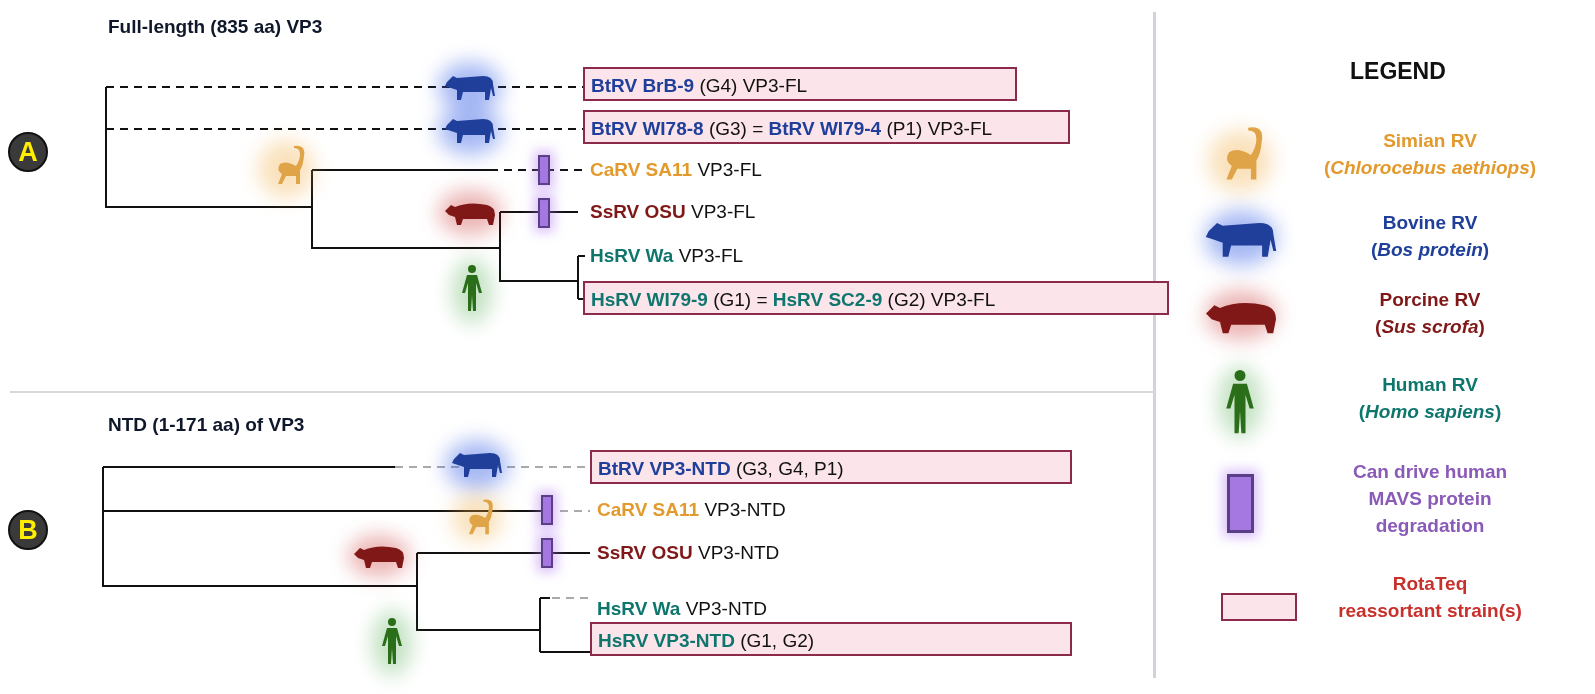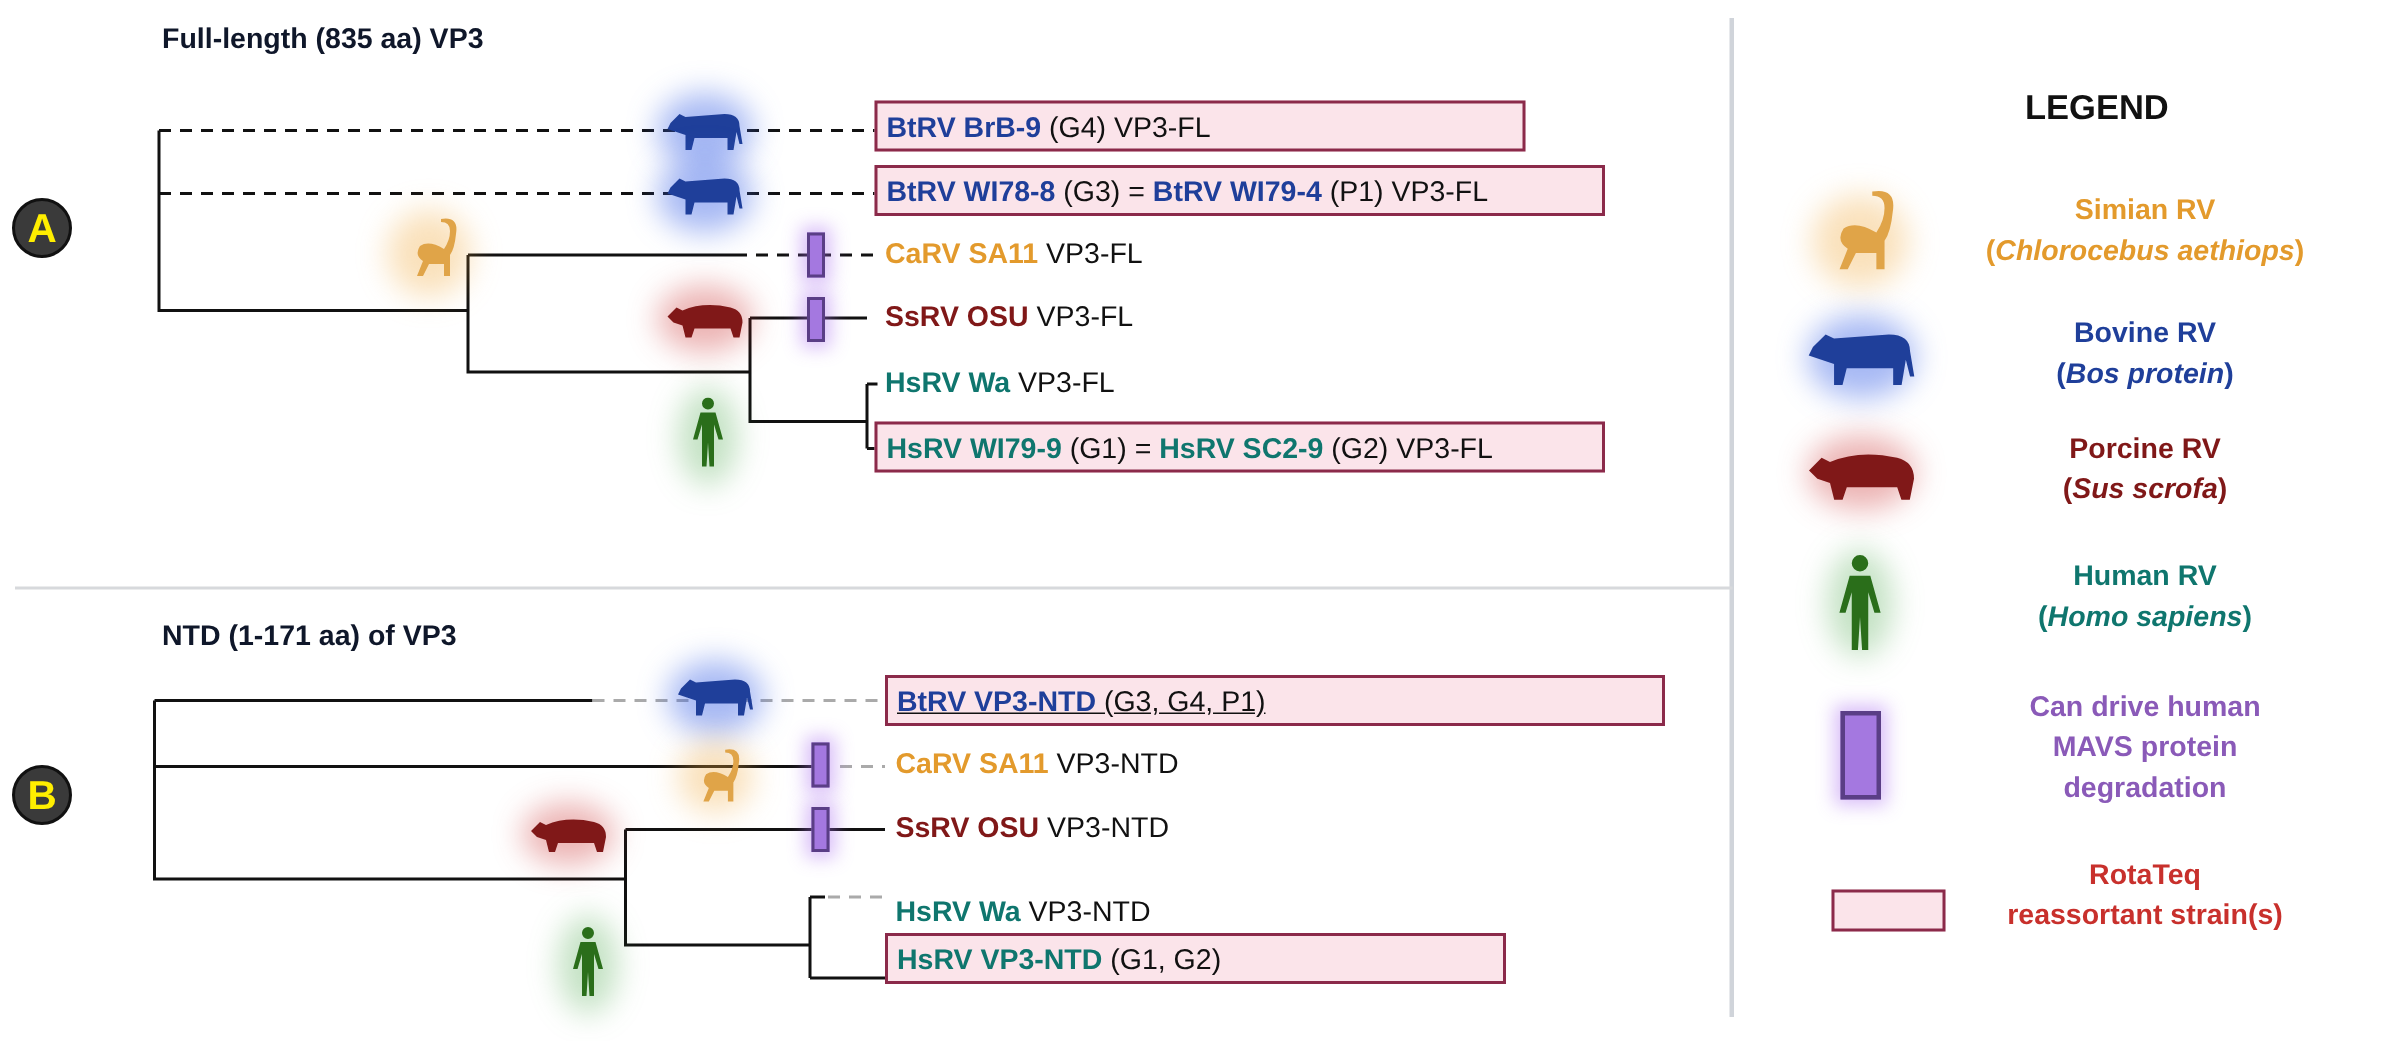--- a/index.html
+++ b/index.html
@@ -110,28 +110,28 @@
 <svg class="icon" style="left:380px;top:618px;" width="24" height="48" viewBox="0 0 24 48">
     <use href="#human" fill="#2a6e1a"></use>
   </svg>
 
 <div id="leaves-a">
     <div class="abs label boxed" style="left: 583px; top: 67px; width: 434px;"><b class="c-bov">BtRV BrB-9</b><span> (G4) VP3-FL</span></div>
     <div class="abs label boxed" style="left: 583px; top: 110px; width: 487px;"><b class="c-bov">BtRV WI78-8</b><span> (G3) = </span><b class="c-bov">BtRV WI79-4</b><span> (P1) VP3-FL</span></div>
     <div class="abs label" style="left: 590px; top: 153px;"><b class="c-sim">CaRV SA11</b><span> VP3-FL</span></div>
     <div class="abs label" style="left: 590px; top: 195px;"><b class="c-por">SsRV OSU</b><span> VP3-FL</span></div>
     <div class="abs label" style="left: 590px; top: 239px;"><b class="c-hum">HsRV Wa</b><span> VP3-FL</span></div>
-    <div class="abs label boxed" style="left: 583px; top: 281px; width: 487px;"><b class="c-hum">HsRV WI79-9</b><span> (G1) = </span><b class="c-hum">HsRV SC2-9</b><span> (G2) VP3-FL</span></div>
+    <div class="abs label boxed" style="left: 583px; top: 281px; width: 586px;"><b class="c-hum">HsRV WI79-9</b><span> (G1) = </span><b class="c-hum">HsRV SC2-9</b><span> (G2) VP3-FL</span></div>
   </div>
 <div id="leaves-b">
-    <div class="abs label boxed" style="left: 590px; top: 450px; width: 520px; text-decoration: underline;"><b class="c-bov">BtRV VP3-NTD</b><span> (G3, G4, P1)</span></div>
+    <div class="abs label boxed" style="left: 590px; top: 450px; width: 482px;"><b class="c-bov">BtRV VP3-NTD</b><span> (G3, G4, P1)</span></div>
     <div class="abs label" style="left: 597px; top: 493px;"><b class="c-sim">CaRV SA11</b><span> VP3-NTD</span></div>
     <div class="abs label" style="left: 597px; top: 536px;"><b class="c-por">SsRV OSU</b><span> VP3-NTD</span></div>
     <div class="abs label" style="left: 597px; top: 592px;"><b class="c-hum">HsRV Wa</b><span> VP3-NTD</span></div>
-    <div class="abs label boxed" style="left: 590px; top: 622px; width: 414px;"><b class="c-hum">HsRV VP3-NTD</b><span> (G1, G2)</span></div>
+    <div class="abs label boxed" style="left: 590px; top: 622px; width: 482px;"><b class="c-hum">HsRV VP3-NTD</b><span> (G1, G2)</span></div>
   </div>
 
 <div class="abs legend-title">LEGEND</div>
 
 <div class="glow" style="left:1208px;top:130px;width:64px;height:62px;background:rgba(240,170,60,0.35);"></div>
 <svg class="icon" style="left:1210px;top:124px;" width="60" height="62" viewBox="0 0 44 44">
     <use href="#monkey" fill="#e0a448"></use>
   </svg>
 <div class="abs leg-text c-sim" style="left:1240px;top:127px;">
   <div>Simian RV</div>

